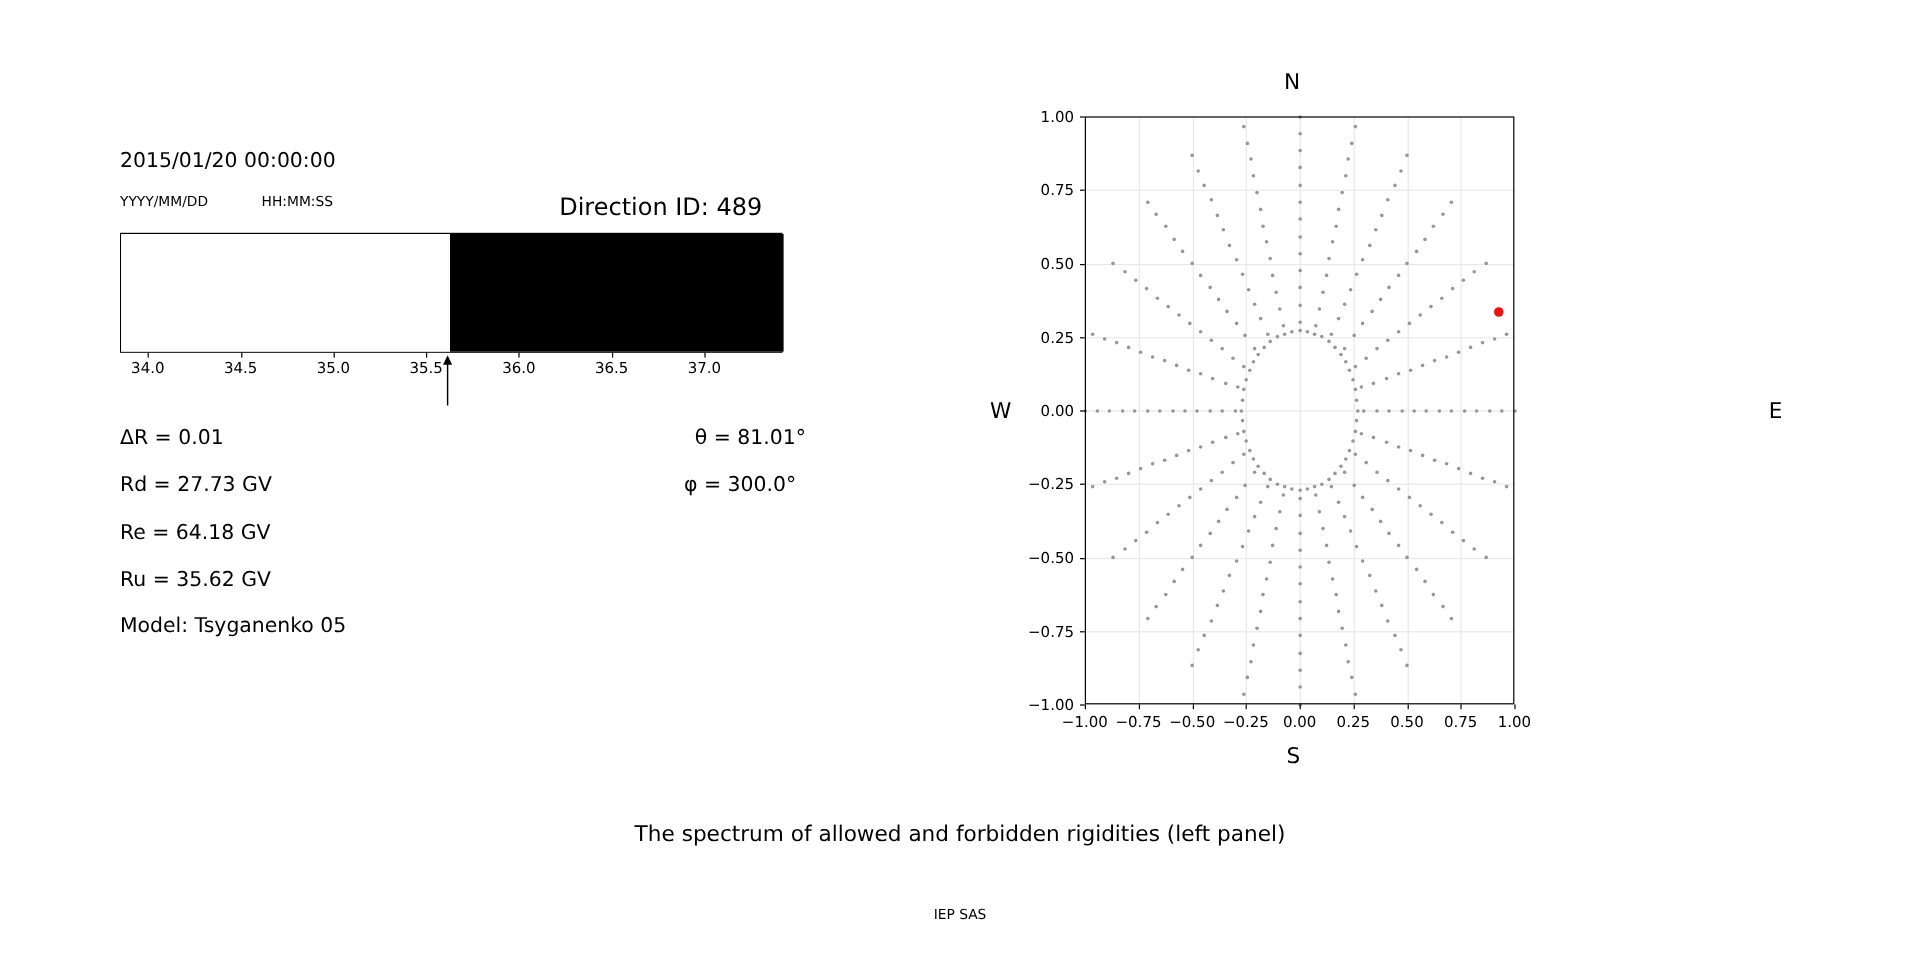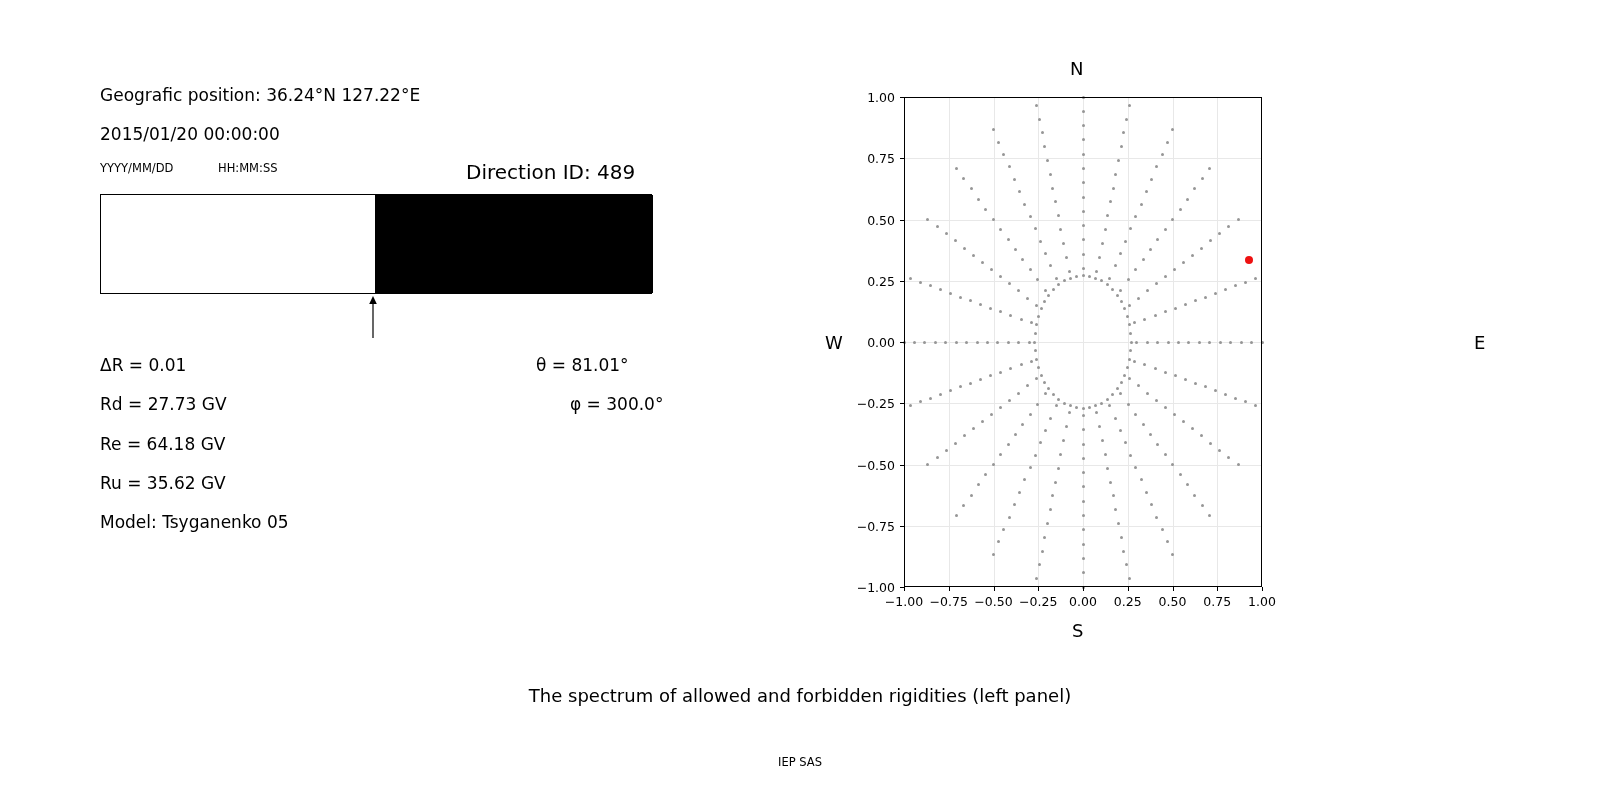--- a/index.html
+++ b/index.html
@@ -103,21 +103,21 @@
   .param {
     position: absolute;
     font-size: 17px;
     white-space: nowrap;
   }
   #p-dR    { left: 100px; top: 355px; }
   #p-Rd    { left: 100px; top: 394px; }
   #p-Re    { left: 100px; top: 434px; }
   #p-Ru    { left: 100px; top: 473px; }
   #p-model { left: 100px; top: 512px; }
-  #p-theta { left: 536px; top: 355px; }
+  #p-theta { left: 579px; top: 355px; }
   #p-phi   { left: 570px; top: 394px; }
 
   
   #right-panel {
     position: absolute;
     left: 800px; top: 0;
     width: 800px; height: 650px;
   }
   #sky-plot {
     position: absolute;
@@ -194,37 +194,52 @@
     text-align: center;
     font-size: 11.5px;
     color: #000;
   }
 </style>
 </head>
 <body>
 
 <div id="left-panel">
 
-  <div class="info-line" id="geo-position">Geografic position: 36.24°N 127.22°E</div>
 
   <div class="info-line" id="datetime">2015/01/20 00:00:00</div>
 
   <div id="date-format-label">YYYY/MM/DD</div>
 
   <div id="time-format-label">HH:MM:SS</div>
 
   <div id="direction-id">Direction ID: 489</div>
 
   <div id="spectrum-wrap">
     <div id="spectrum-box">
         <div class="spectrum-band" style="left: 0px; width: 273.681px; background: rgb(255, 255, 255);"></div>
         <div class="spectrum-band" style="left: 273.681px; width: 278.319px; background: rgb(0, 0, 0);"></div>
       </div>
   </div>
 
+  <div id="spectrum-axis">
+      <div class="sp-tick" style="left: 23.1933px;"></div>
+      <div class="sp-tick-label" style="left: 23.1933px;">34.0</div>
+      <div class="sp-tick" style="left: 100.504px;"></div>
+      <div class="sp-tick-label" style="left: 100.504px;">34.5</div>
+      <div class="sp-tick" style="left: 177.815px;"></div>
+      <div class="sp-tick-label" style="left: 177.815px;">35.0</div>
+      <div class="sp-tick" style="left: 255.126px;"></div>
+      <div class="sp-tick-label" style="left: 255.126px;">35.5</div>
+      <div class="sp-tick" style="left: 332.437px;"></div>
+      <div class="sp-tick-label" style="left: 332.437px;">36.0</div>
+      <div class="sp-tick" style="left: 409.748px;"></div>
+      <div class="sp-tick-label" style="left: 409.748px;">36.5</div>
+      <div class="sp-tick" style="left: 487.059px;"></div>
+      <div class="sp-tick-label" style="left: 487.059px;">37.0</div>
+    </div>
 
   <svg id="rs-arrow" viewBox="0 0 552 50" preserveAspectRatio="none">
     <line x1="273" y1="44" x2="273" y2="6" stroke="#000" stroke-width="1.2"></line>
     <polygon points="273,2 269.2,10 276.8,10" fill="#000"></polygon>
   </svg>
 
 
   <div class="param" id="p-dR">ΔR = 0.01</div>
   <div class="param" id="p-Rd">Rd = 27.73 GV</div>
   <div class="param" id="p-Re">Re = 64.18 GV</div>

